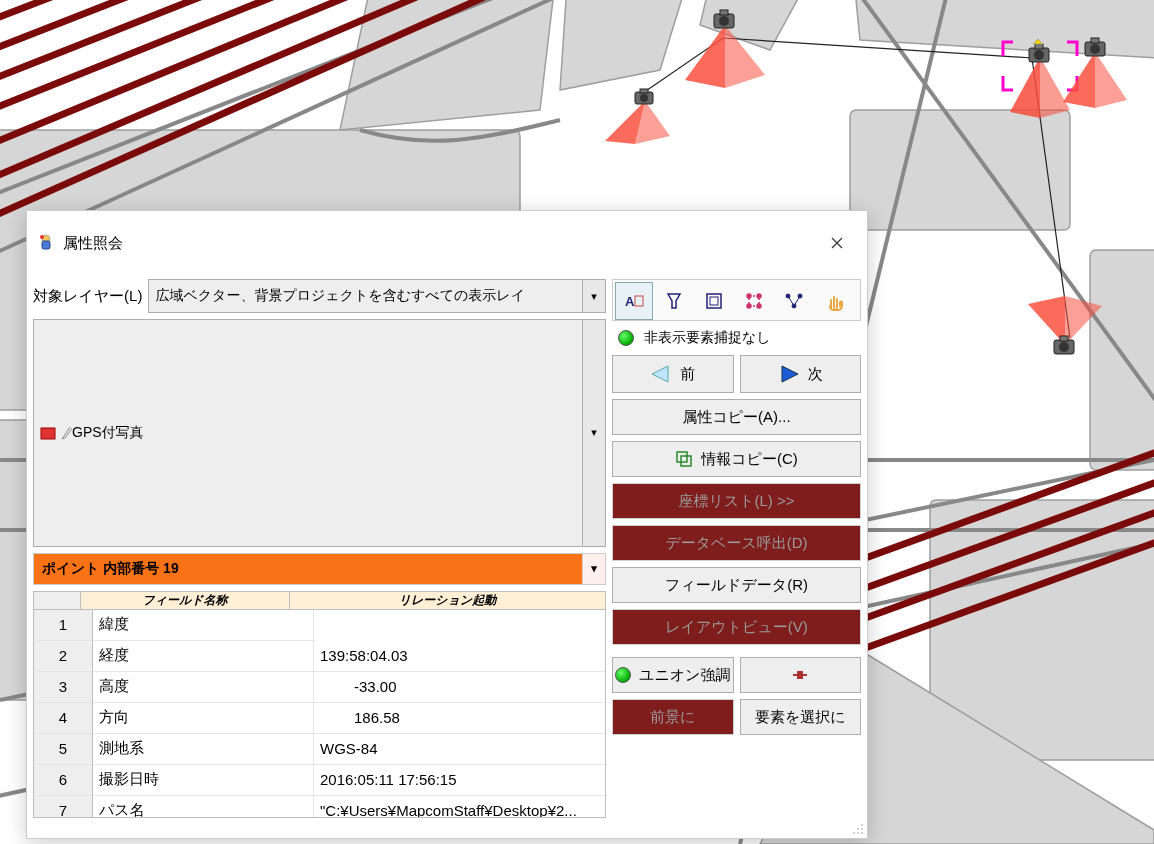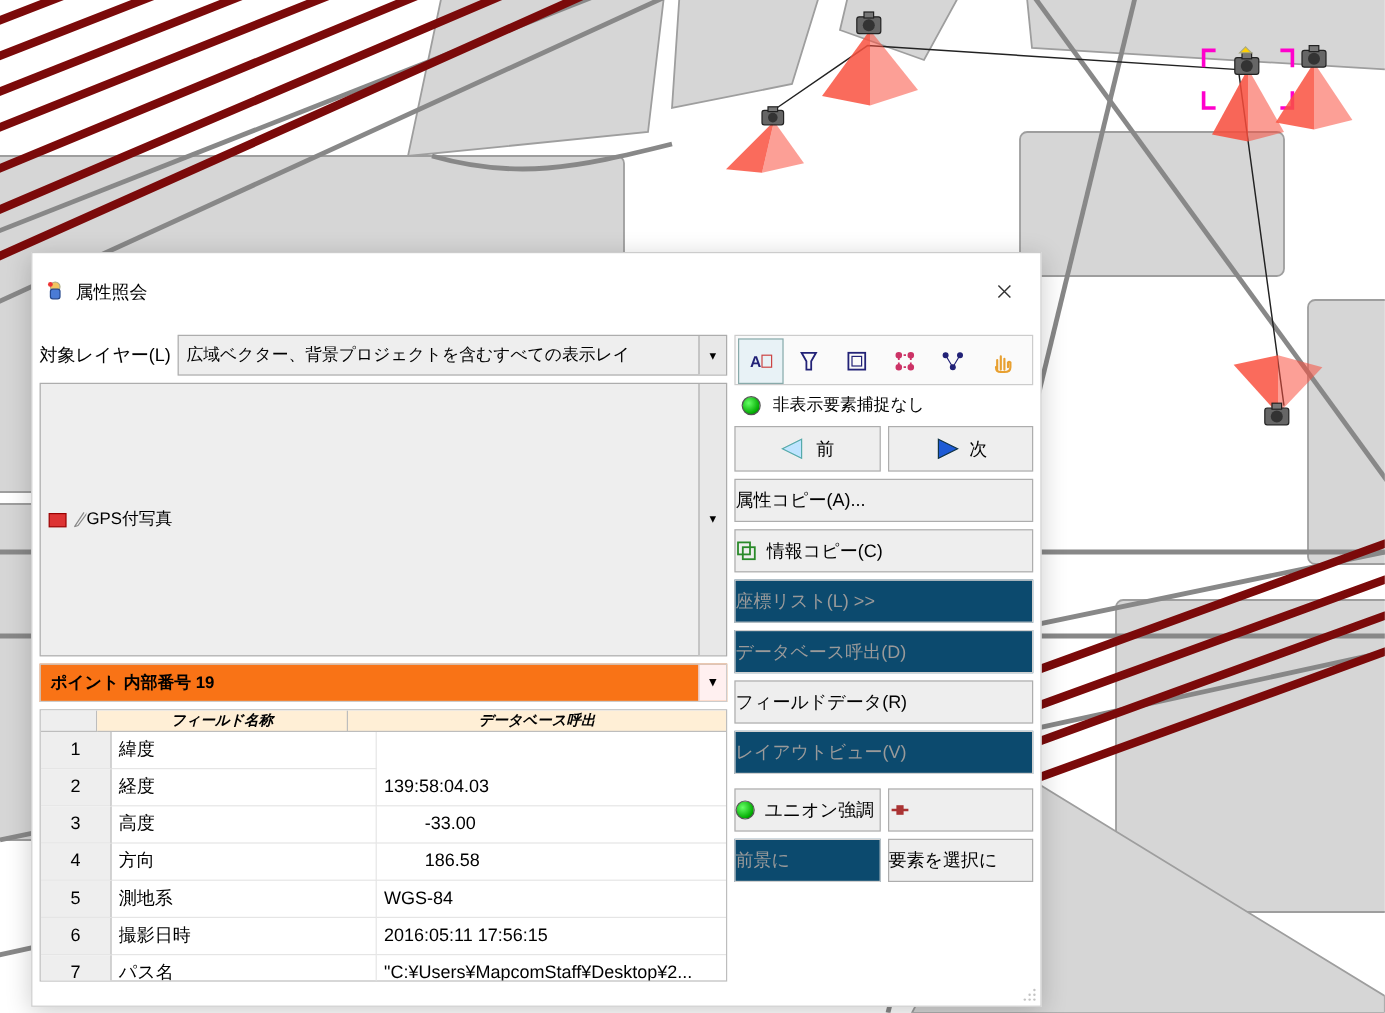--- a/index.html
+++ b/index.html
@@ -34,22 +34,22 @@
 .right{flex:1;display:flex;flex-direction:column;gap:6px}
 .tbar{display:flex;gap:2px;height:36px;border:1px solid #ccc;padding:2px;background:#fafafa}
 .tbtn{width:36px;height:100%;border:1px solid transparent;display:flex;align-items:center;justify-content:center;cursor:pointer}
 .tbtn.pressed{border:1px solid #8aa;background:#e8f2f6}
 .tbtn svg{width:22px;height:22px}
 .statrow{display:flex;align-items:center;gap:10px;padding:2px 6px}
 .led{width:14px;height:14px;border-radius:50%;border:1px solid #555}
 .led.green{background:radial-gradient(circle at 35% 35%,#6f6 0%,#0a0 70%,#060 100%)}
 .navrow{display:flex;gap:6px}
 .navbtn{flex:1;height:36px;border:1px solid #adadad;background:#eee;display:flex;align-items:center;justify-content:center;gap:8px;cursor:pointer;font-size:15px}
-.actbtn{height:34px;border:1px solid #adadad;background:#eee;display:flex;align-items:center;justify-content:flex-start;cursor:pointer;font-size:15px;gap:8px}
-.actbtn[data-disabled="true"]{color:#9a9a9a;background:#0c4a6e;border-color:#d0d0d0;cursor:default}
+.actbtn{height:34px;border:1px solid #adadad;background:#eee;display:flex;align-items:center;justify-content:center;cursor:pointer;font-size:15px;gap:8px}
+.actbtn[data-disabled="true"]{color:#9a9a9a;background:#7f1d1d;border-color:#d0d0d0;cursor:default}
 .acticon{width:18px;height:18px}
 .dualrow{display:flex;gap:6px}
 .dualrow .actbtn{flex:1}
 .union .actbtn{flex:1}
 .small{width:44px;flex:none}
 .grip{position:absolute;right:2px;bottom:2px;width:14px;height:14px;opacity:.5}
 .cam{position:absolute}
 .cam svg{overflow:visible}
 </style>
 </head>
@@ -206,21 +206,21 @@
       </div>
       <div class="combo">
         <span>ポイント 内部番号 19</span>
         <span class="arr">▾</span>
       </div>
 
       <div class="grid">
         <div class="ghrow">
           <div class="gh rownum"></div>
           <div class="gh fn">フィールド名称</div>
-          <div class="gh fd">データベース呼出</div>
+          <div class="gh fd">リレーション起動</div>
         </div>
         <div id="grid-body">
             <div class="grow">
               <div class="gcell rn">1</div>
               <div class="gcell fn">緯度</div>
             </div>
             <div class="grow">
               <div class="gcell rn">2</div>
               <div class="gcell fn">経度</div>
               <div class="gcell fd">139:58:04.03</div>

